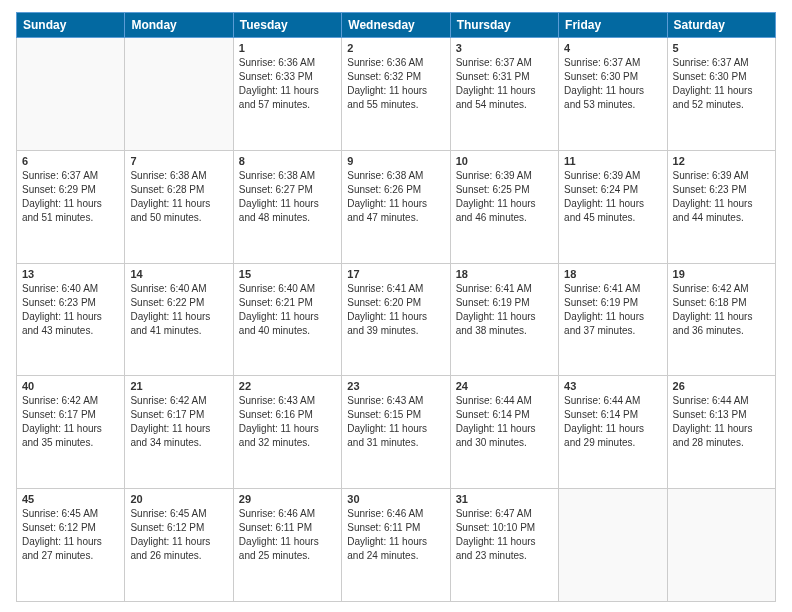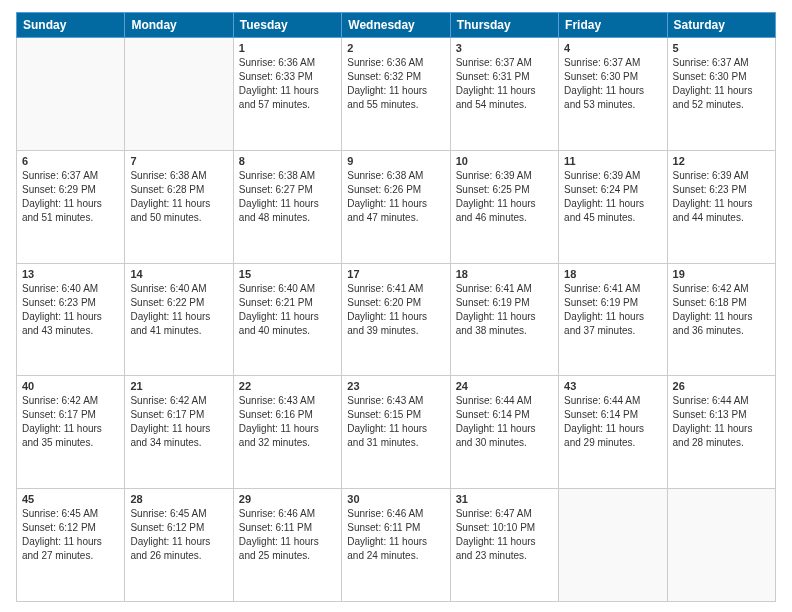--- a/index.html
+++ b/index.html
@@ -269,21 +269,21 @@
           </td>
         </tr>
         <tr>
           <td>
             <span class="day-num">45</span>
             <div class="day-info" style="white-space: pre-line;">Sunrise: 6:45 AM
 Sunset: 6:12 PM
 Daylight: 11 hours and 27 minutes.</div>
           </td>
           <td>
-            <span class="day-num">28</span>
+            <span class="day-num">20</span>
             <div class="day-info" style="white-space: pre-line;">Sunrise: 6:45 AM
 Sunset: 6:12 PM
 Daylight: 11 hours and 26 minutes.</div>
           </td>
           <td>
             <span class="day-num">29</span>
             <div class="day-info" style="white-space: pre-line;">Sunrise: 6:46 AM
 Sunset: 6:11 PM
 Daylight: 11 hours and 25 minutes.</div>
           </td>

